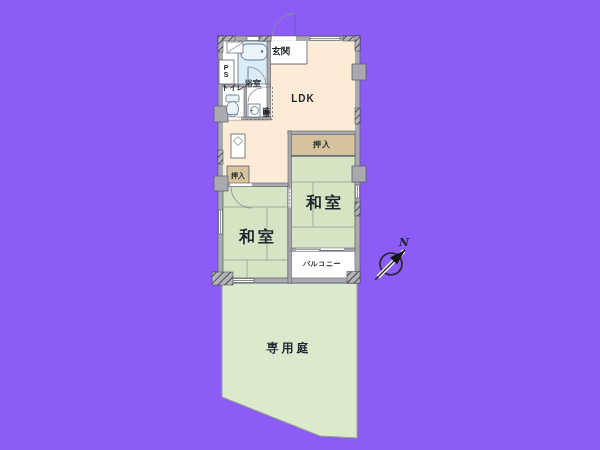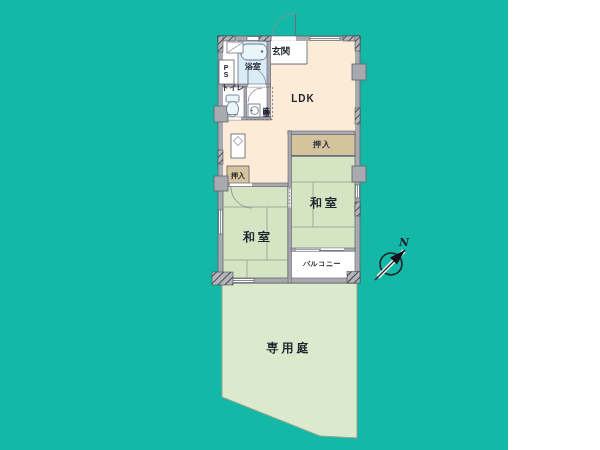--- a/index.html
+++ b/index.html
@@ -1,34 +1,34 @@
 <!DOCTYPE html>
 <html><head>
 <meta charset="utf-8">
 <style>
   html,body{margin:0;padding:0;background:#ffffff;}
   #canvas{
-    position:relative;width:508px;height:450px;background:#14b8a6;overflow:hidden;
+    position:relative;width:600px;height:450px;background:#8b5cf6;overflow:hidden;
     font-family:"Liberation Sans","DejaVu Sans",sans-serif;color:#20242e;
   }
   #plan-svg{position:absolute;left:0;top:0;}
   .lbl{
     position:absolute;transform:translate(-50%,-50%);
     font-weight:bold;color:#20242e;white-space:nowrap;line-height:1.05;
     text-align:center;pointer-events:none;
   }
   .lbl.genkan{font-size:9px;}
   .lbl.bath{font-size:8px;}
   .lbl.ps{font-size:7px;white-space:pre-line;letter-spacing:0;}
   .lbl.toilet{font-size:7.5px;}
   .lbl.washroom{font-size:7px;writing-mode:vertical-rl;text-orientation:upright;letter-spacing:1px;}
   .lbl.ldk{font-size:10px;letter-spacing:1px;}
   .lbl.closet{font-size:8px;letter-spacing:1px;}
   .lbl.closet-small{font-size:7px;}
-  .lbl.washitsu{font-size:12px;letter-spacing:3px;text-align:right;}
+  .lbl.washitsu{font-size:16px;letter-spacing:3px;text-align:right;}
   .lbl.balcony{font-size:7px;letter-spacing:0.5px;}
   .lbl.garden{font-size:12px;letter-spacing:3px;}
   .lbl.north{font-size:11px;font-weight:bold;font-style:italic;font-family:"DejaVu Serif",serif;}
 </style>
 </head>
 <body>
 
 <div id="canvas">
 
   <svg id="plan-svg" width="600" height="450" viewBox="0 0 600 450">
@@ -175,21 +175,21 @@
 
     <g>
       <circle cx="391" cy="264" r="11" fill="none" stroke="#26262c" stroke-width="1.6"></circle>
       <line x1="378" y1="277" x2="404" y2="251" stroke="#ffffff" stroke-width="4"></line>
       <line x1="375" y1="280" x2="405" y2="250" stroke="#26262c" stroke-width="1.4"></line>
       <polygon points="405,250 390,257.5 397,264.5" fill="#111116"></polygon>
     </g>
   </svg>
 
   <div class="lbl genkan" style="left:281px;top:52px;">玄関</div>
-  <div class="lbl bath" style="left:253px;top:67px;">浴室</div>
+  <div class="lbl bath" style="left:253px;top:84px;">浴室</div>
   <div class="lbl ps" style="left:226px;top:71px;">P
 S</div>
   <div class="lbl toilet" style="left:233px;top:88px;">トイレ</div>
   <div class="lbl washroom" style="left:266px;top:103px;">洗面室</div>
   <div class="lbl ldk" style="left:303px;top:99px;">LDK</div>
   <div class="lbl closet" style="left:322px;top:145px;">押入</div>
   <div class="lbl closet-small" style="left:238px;top:176px;">押入</div>
   <div class="lbl washitsu" style="left:325px;top:203px;">和室</div>
   <div class="lbl washitsu" style="left:258px;top:237px;">和室</div>
   <div class="lbl balcony" style="left:322px;top:264px;">バルコニー</div>

